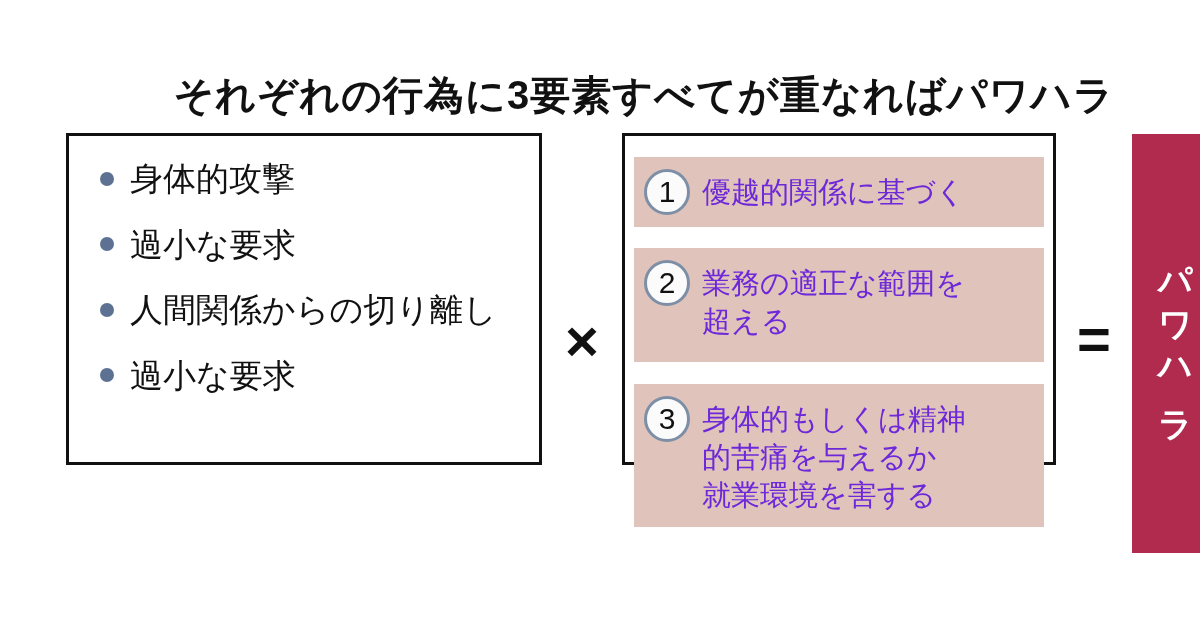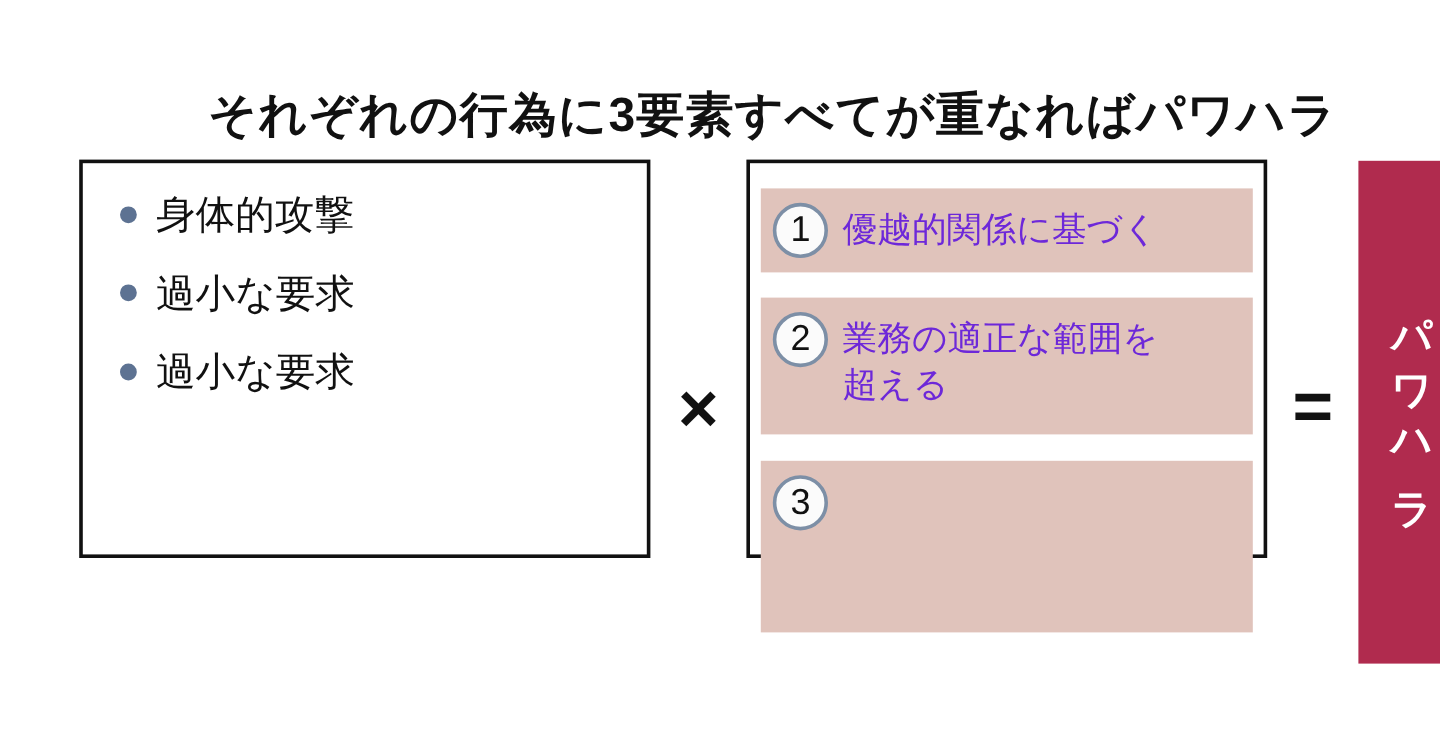--- a/index.html
+++ b/index.html
@@ -92,39 +92,46 @@
       <li>
         <span class="bullet"></span>
         <span>身体的攻撃</span>
       </li>
       <li>
         <span class="bullet"></span>
         <span>過小な要求</span>
       </li>
       <li>
         <span class="bullet"></span>
+        <span>人間関係からの切り離し</span>
+      </li>
+      <li>
+        <span class="bullet"></span>
         <span>過小な要求</span>
       </li>
     </ul>
   </div>
 
   <div class="operator op-multiply">×</div>
 
   <div class="box middle-box">
     <div class="factor-item f1">
       <span class="num-circle">1</span>
       <span class="factor-text">優越的関係に基づく</span>
     </div>
     <div class="factor-item f2">
       <span class="num-circle">2</span>
       <span class="factor-text">業務の適正な範囲を
 超える</span>
     </div>
     <div class="factor-item f3">
       <span class="num-circle">3</span>
+      <span class="factor-text">身体的もしくは精神
+的苦痛を与えるか
+就業環境を害する</span>
     </div>
   </div>
 
   <div class="operator op-equals">=</div>
 
   <div class="result-box">
     <div class="vertical-label">パワハラ</div>
   </div>
 
 </div>

